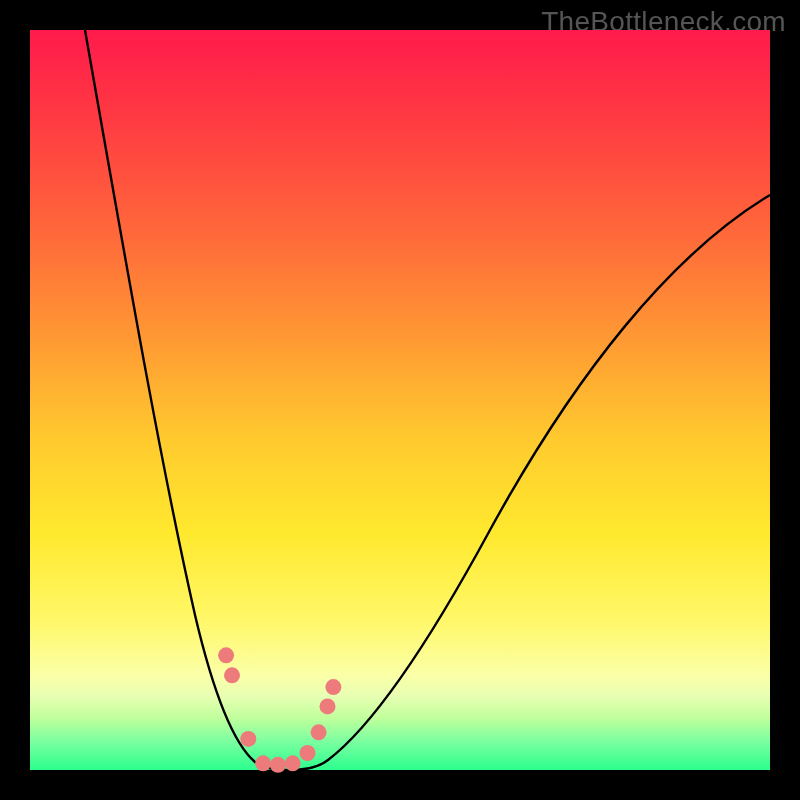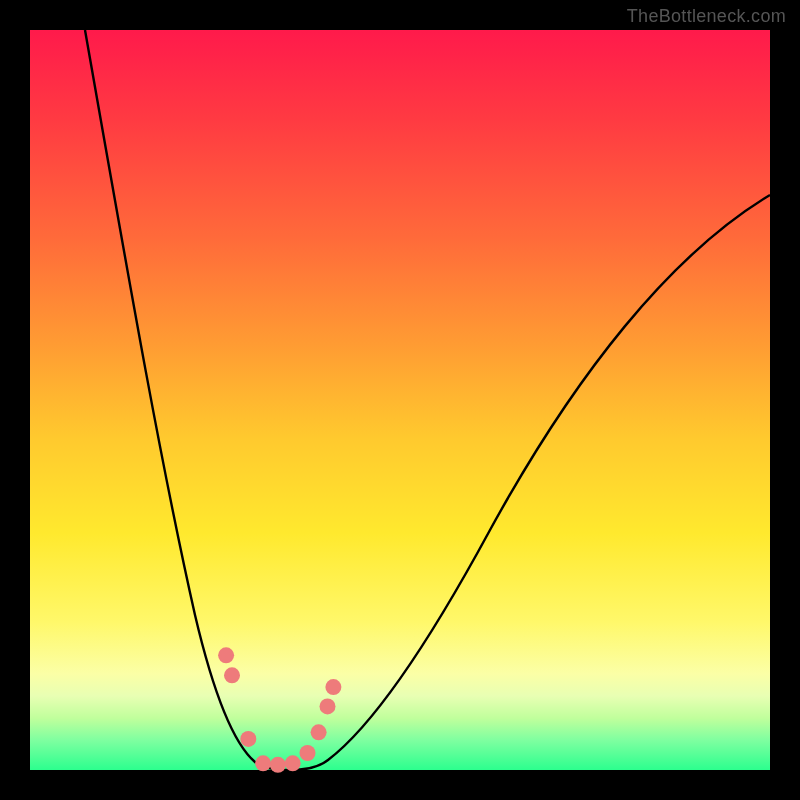--- a/index.html
+++ b/index.html
@@ -37,21 +37,21 @@
       #c0ff9c 93%,
       #7effa0 96%,
       #2cff8e 100%
     );
   }
   .watermark {
     position: absolute;
     top: 6px;
     right: 14px;
     color: #555;
-    font-size: 18px;
+    font-size: 28px;
     font-weight: 400;
     letter-spacing: 0.3px;
     user-select: none;
   }
   svg.curve {
     position: absolute;
     left: 0;
     top: 0;
     width: 740px;
     height: 740px;

